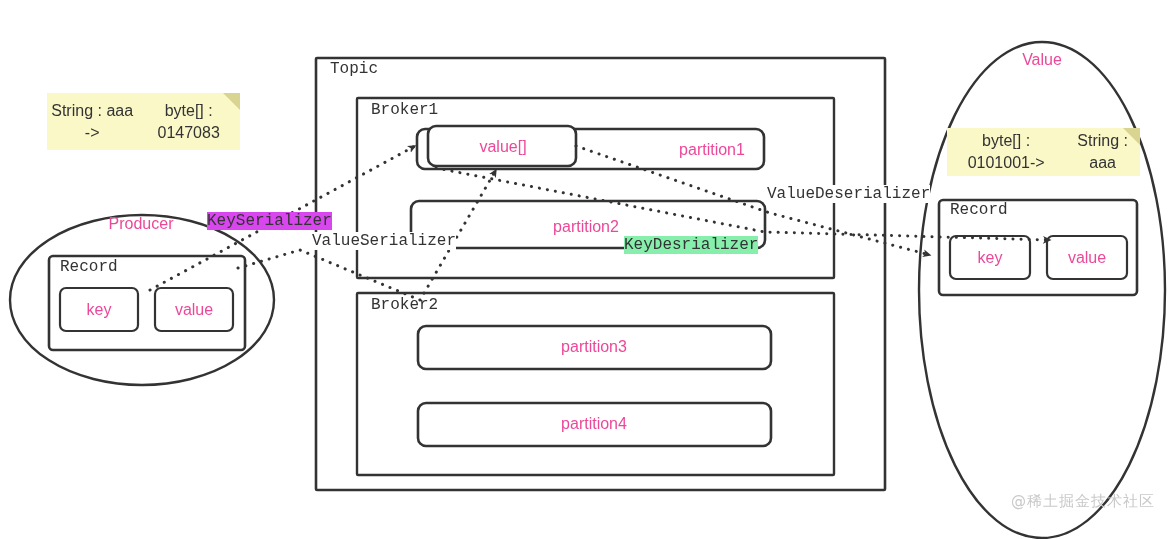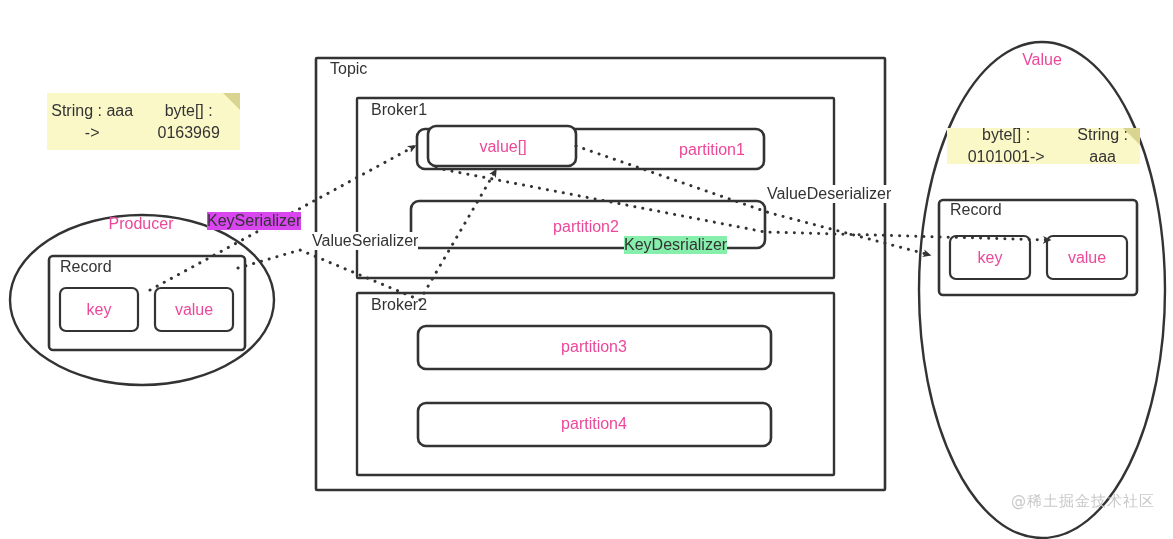--- a/index.html
+++ b/index.html
@@ -23,21 +23,21 @@
     top: 0;
     width: 1173px;
     height: 539px;
   }
   .lbl {
     position: absolute;
     color: #333333;
     font-size: 16px;
     line-height: 1.15;
     white-space: nowrap;
-    font-family: Liberation Sans, sans-serif;
+    font-family: Liberation Mono, monospace;
   }
   .lbl-center {
     position: absolute;
     color: #ec4899;
     font-size: 16px;
     line-height: 1.15;
     text-align: center;
     white-space: nowrap;
     font-family: "Liberation Sans", sans-serif;
     transform: translate(-50%, -50%);
@@ -117,24 +117,24 @@
     <path d="M238,268 L300,250 L420,300 L496,170" fill="none" stroke="#333333" stroke-width="3" stroke-linecap="round" stroke-dasharray="0.1 8" marker-end="url(#arrowhead)"></path>
 
     <path d="M576,146 L770,213 L930,255" fill="none" stroke="#333333" stroke-width="3" stroke-linecap="round" stroke-dasharray="0.1 8" marker-end="url(#arrowhead)"></path>
 
     <path d="M436,168 L765,232 L1050,240" fill="none" stroke="#333333" stroke-width="3" stroke-linecap="round" stroke-dasharray="0.1 8" marker-end="url(#arrowhead)"></path>
   </svg>
 
   <div class="note" style="left:47px; top:93px; width:193px; height:57px;">
     <span class="fold"></span>
     <span>String : aaa -&gt;</span>
-    <span>byte[] : 0163969</span>
+    <span>byte[] : 0147083</span>
   </div>
 
-  <div class="note" style="left:947px; top:128px; width:193px; height:36px;justify-content:center;">
+  <div class="note" style="left:947px; top:128px; width:193px; height:48px;justify-content:center;">
     <span class="fold"></span>
     <span>byte[] : 0101001-&gt;</span>
     <span>String : aaa</span>
   </div>
 
   <div class="lbl-center" style="left:141px; top:224px;">Producer</div>
   <div class="lbl" style="left:60px; top:258px;">Record</div>
   <div class="lbl-center" style="left:99px; top:310px;">key</div>
   <div class="lbl-center" style="left:194px; top:310px;">value</div>
 

